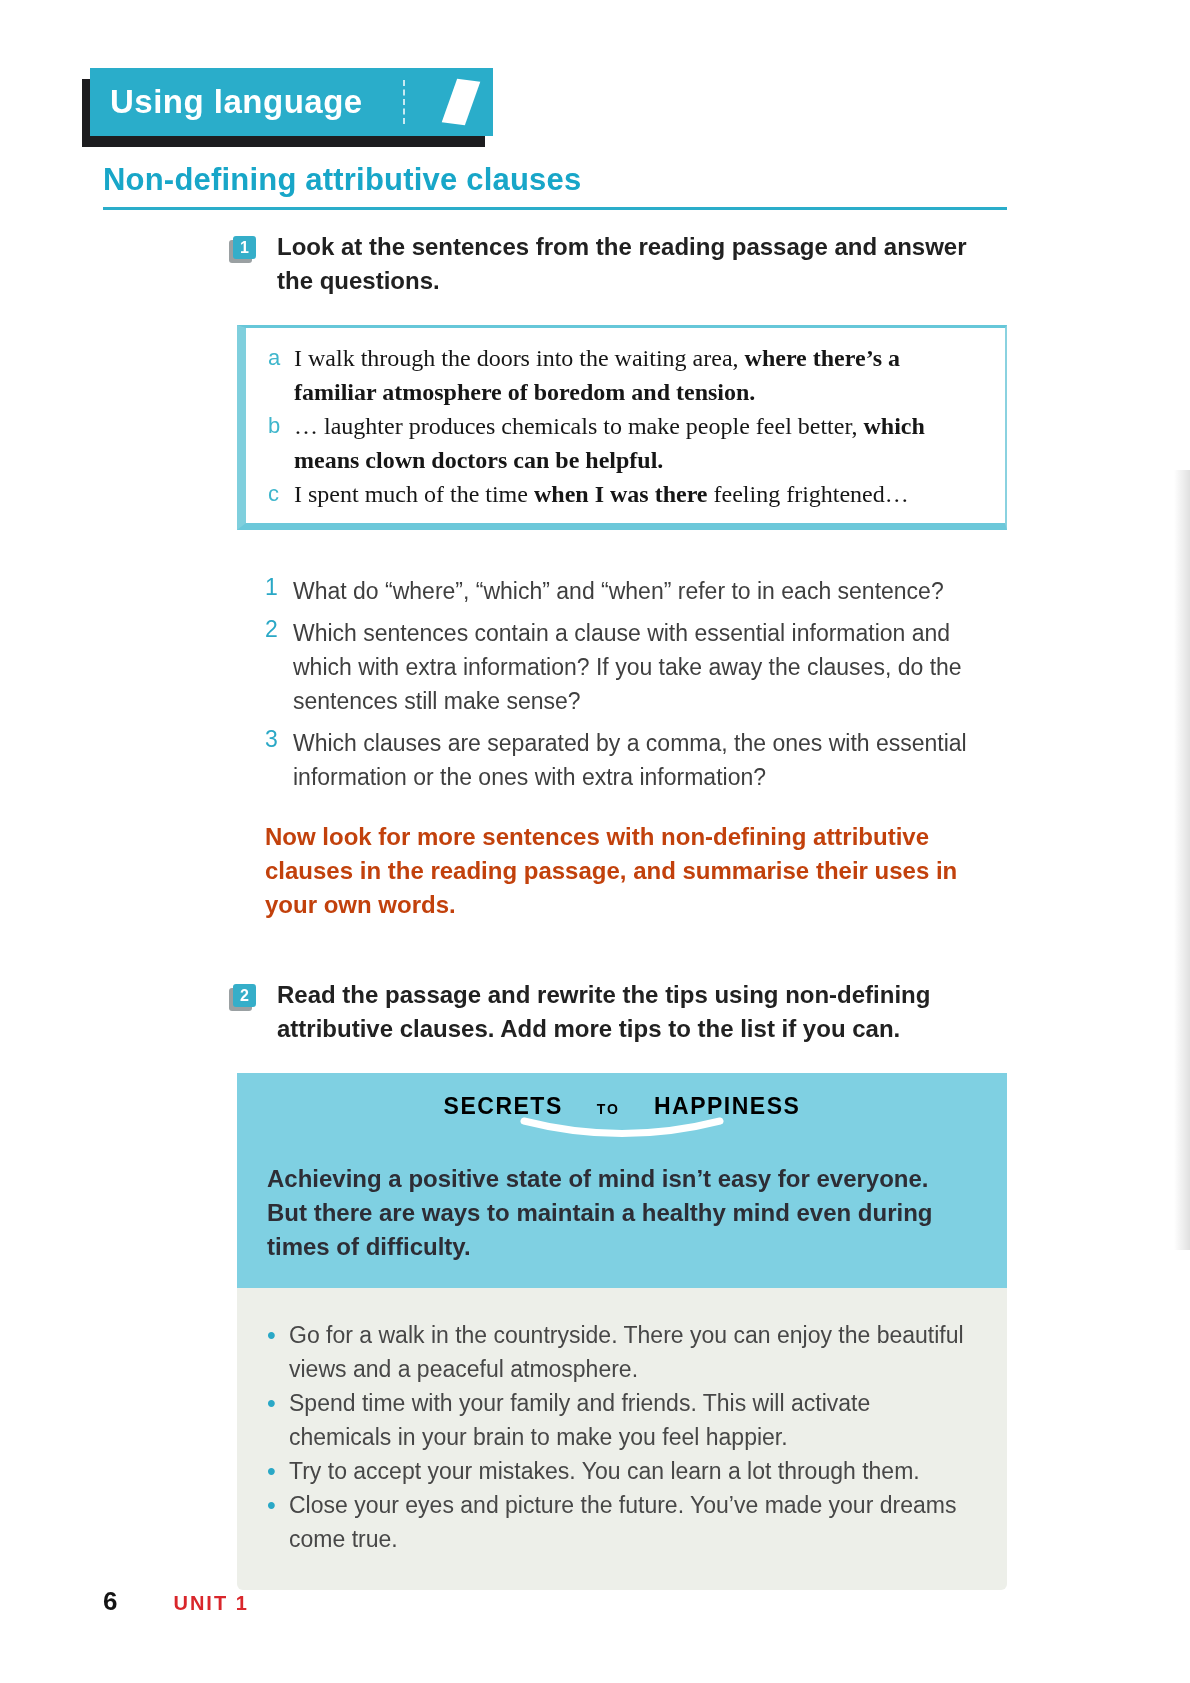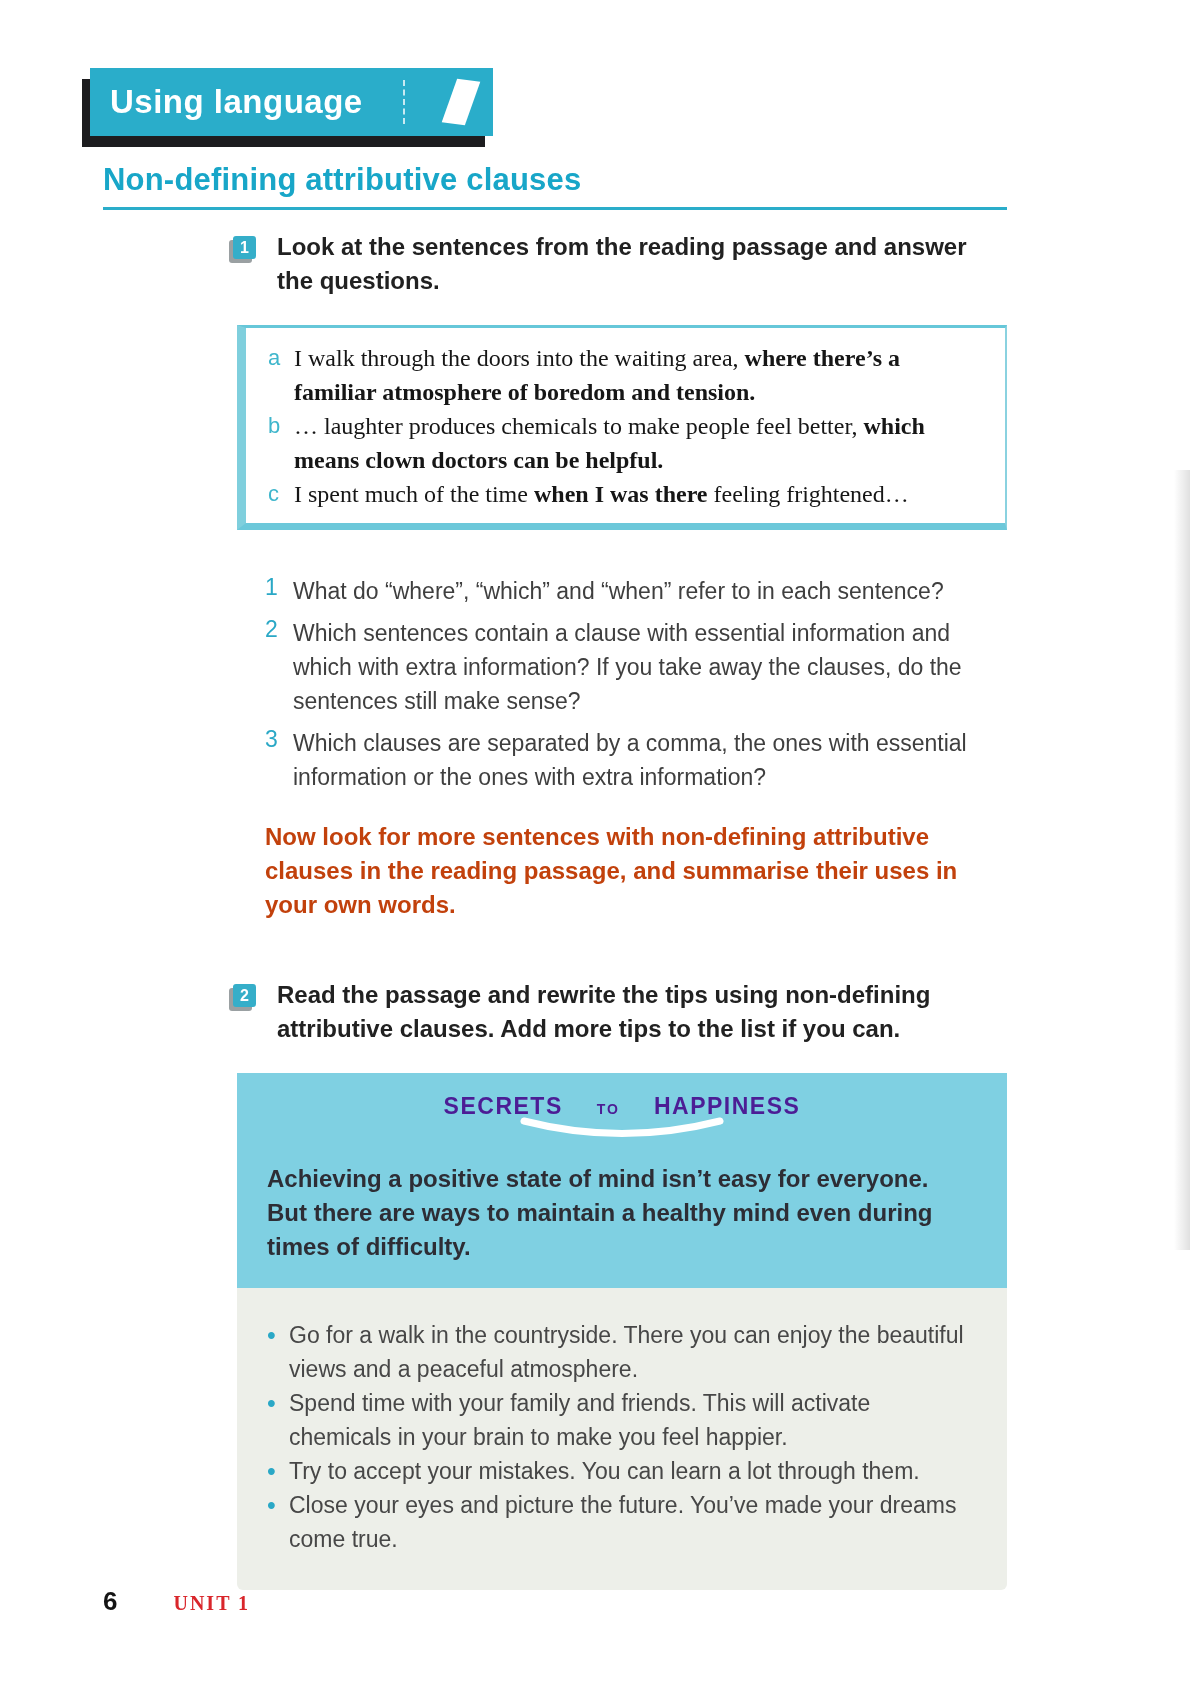--- a/index.html
+++ b/index.html
@@ -86,21 +86,21 @@
 
   .activity2{margin-top:56px;}
 
   
   .blue-box{
     margin:27px 0 0 4px;width:770px;box-sizing:border-box;
     background:#7fd0e2;padding:20px 30px 24px 30px;
   }
   .secrets-title{
     display:flex;justify-content:center;align-items:baseline;
-    color:#4c1d95;font-weight:bold;letter-spacing:1.5px;
+    color:#000000;font-weight:bold;letter-spacing:1.5px;
   }
   .secrets-word{font-size:23px;}
   .secrets-to{font-size:14px;margin:0 34px;letter-spacing:2px;}
   .smile-wrap{display:flex;justify-content:center;margin-top:-6px;}
   .blue-intro{
     margin:16px 0 0 0;max-width:685px;
     font-size:24px;line-height:34px;font-weight:bold;color:#2d2d35;
   }
 
   
@@ -109,21 +109,21 @@
     background:#edefe9;border-radius:0 0 6px 6px;
     padding:30px 28px 34px 30px;
   }
   .tip{display:flex;}
   .tip-bullet{flex:0 0 22px;color:#2aa8c6;font-size:25px;line-height:34px;}
   .tip-text{margin:0;max-width:688px;font-size:23px;line-height:34px;color:#474747;}
 
   
   .footer{position:absolute;left:103px;top:1586px;display:flex;align-items:baseline;}
   .page-num{font-size:26px;font-weight:bold;color:#141414;}
-  .unit-label{margin-left:56px;font-size:20px;font-weight:bold;color:#d9262b;letter-spacing:2px;font-family:Liberation Serif, serif;}
+  .unit-label{margin-left:56px;font-size:20px;font-weight:bold;color:#d9262b;letter-spacing:2px;}
 
   
   .edge-shadow{
     position:absolute;right:0;top:470px;width:16px;height:780px;
     background:linear-gradient(to right,rgba(0,0,0,0),rgba(0,0,0,0.12));
   }
 </style>
 </head>
 <body>
 

